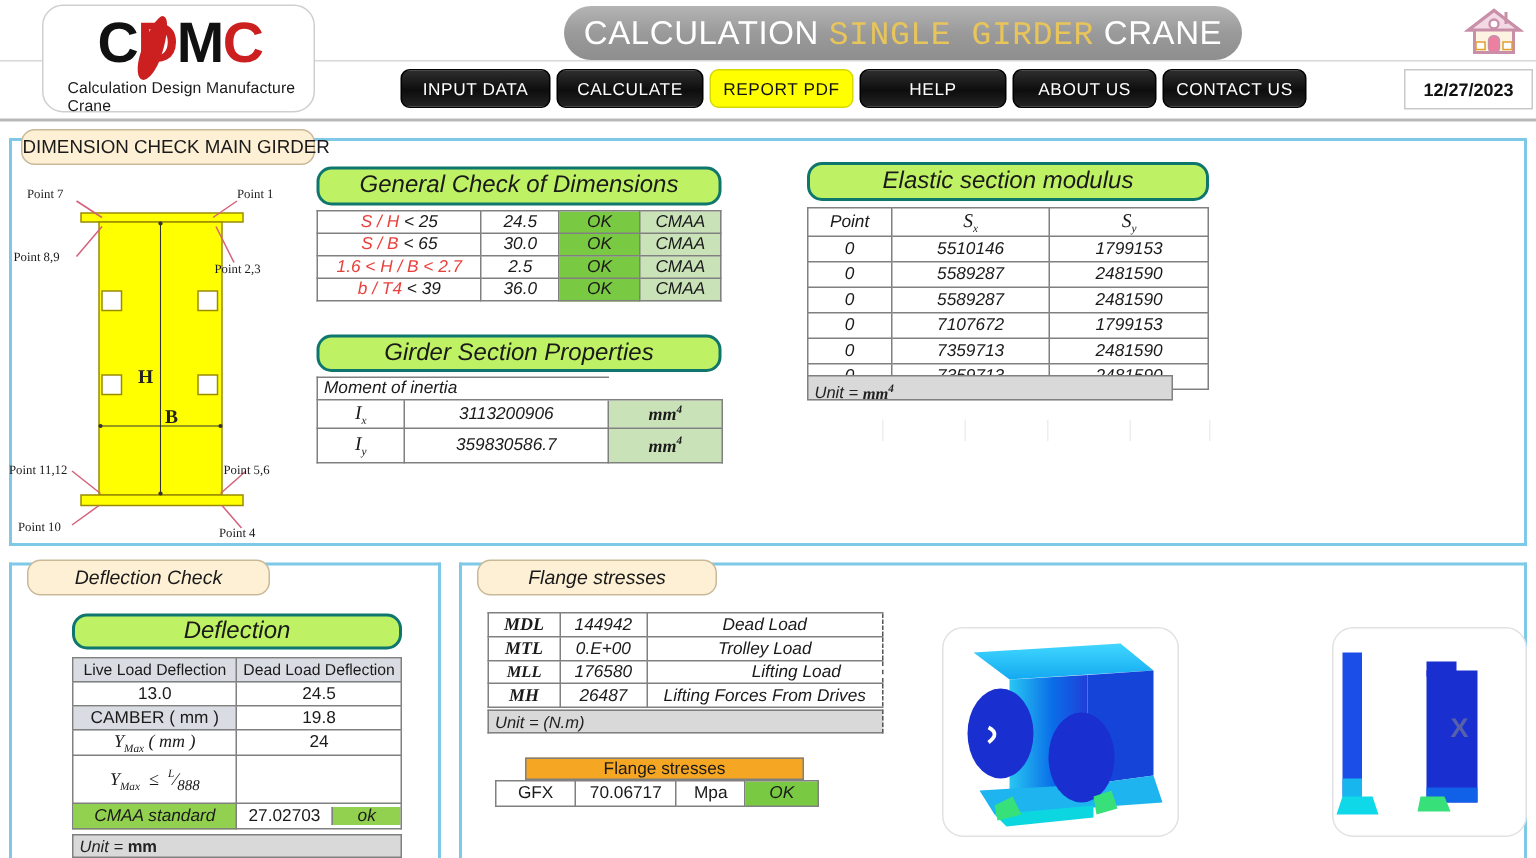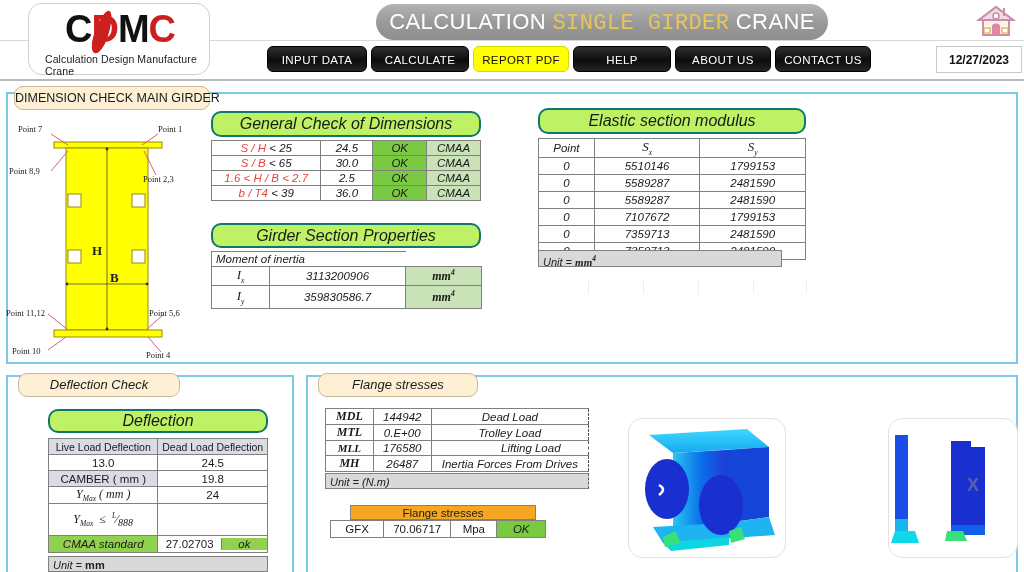--- a/index.html
+++ b/index.html
@@ -331,21 +331,21 @@
     <td class="ital" style="border-right:1px dashed #555;">Trolley Load</td>
   </tr>
   <tr>
     <td style="height:15px;font-family:'Liberation Serif',serif;font-weight:bold;font-style:italic;font-size:11px;">MLL</td>
     <td class="ital">176580</td>
     <td class="ital" style="border-right:1px dashed #555;padding-left:42px;">Lifting Load</td>
   </tr>
   <tr>
     <td style="height:15px;font-family:'Liberation Serif',serif;font-weight:bold;font-style:italic;font-size:12px;">MH</td>
     <td class="ital">26487</td>
-    <td class="ital" style="border-right:1px dashed #555;">Inertia Forces From Drives</td>
+    <td class="ital" style="border-right:1px dashed #555;">Lifting Forces From Drives</td>
   </tr>
 </tbody>
   </table>
 <div class="unitbar" style="left:325px; top:473px; width:264px; height:16px; border-right:1px dashed #555;">Unit = (N.m)</div>
 
 <div style="position:absolute;left:350px;top:505px;width:186px;height:15px;background:#f5a623;border:1px solid #808080;font-size:11.5px;text-align:center;line-height:15px;color:#1a1a1a;">Flange stresses</div>
 <table class="grid" style="left:330px; top:520px; width:216px;padding-left:36px;">
   <tbody>
       <tr>
     <td style="width:46px;height:17px;">GFX</td>

